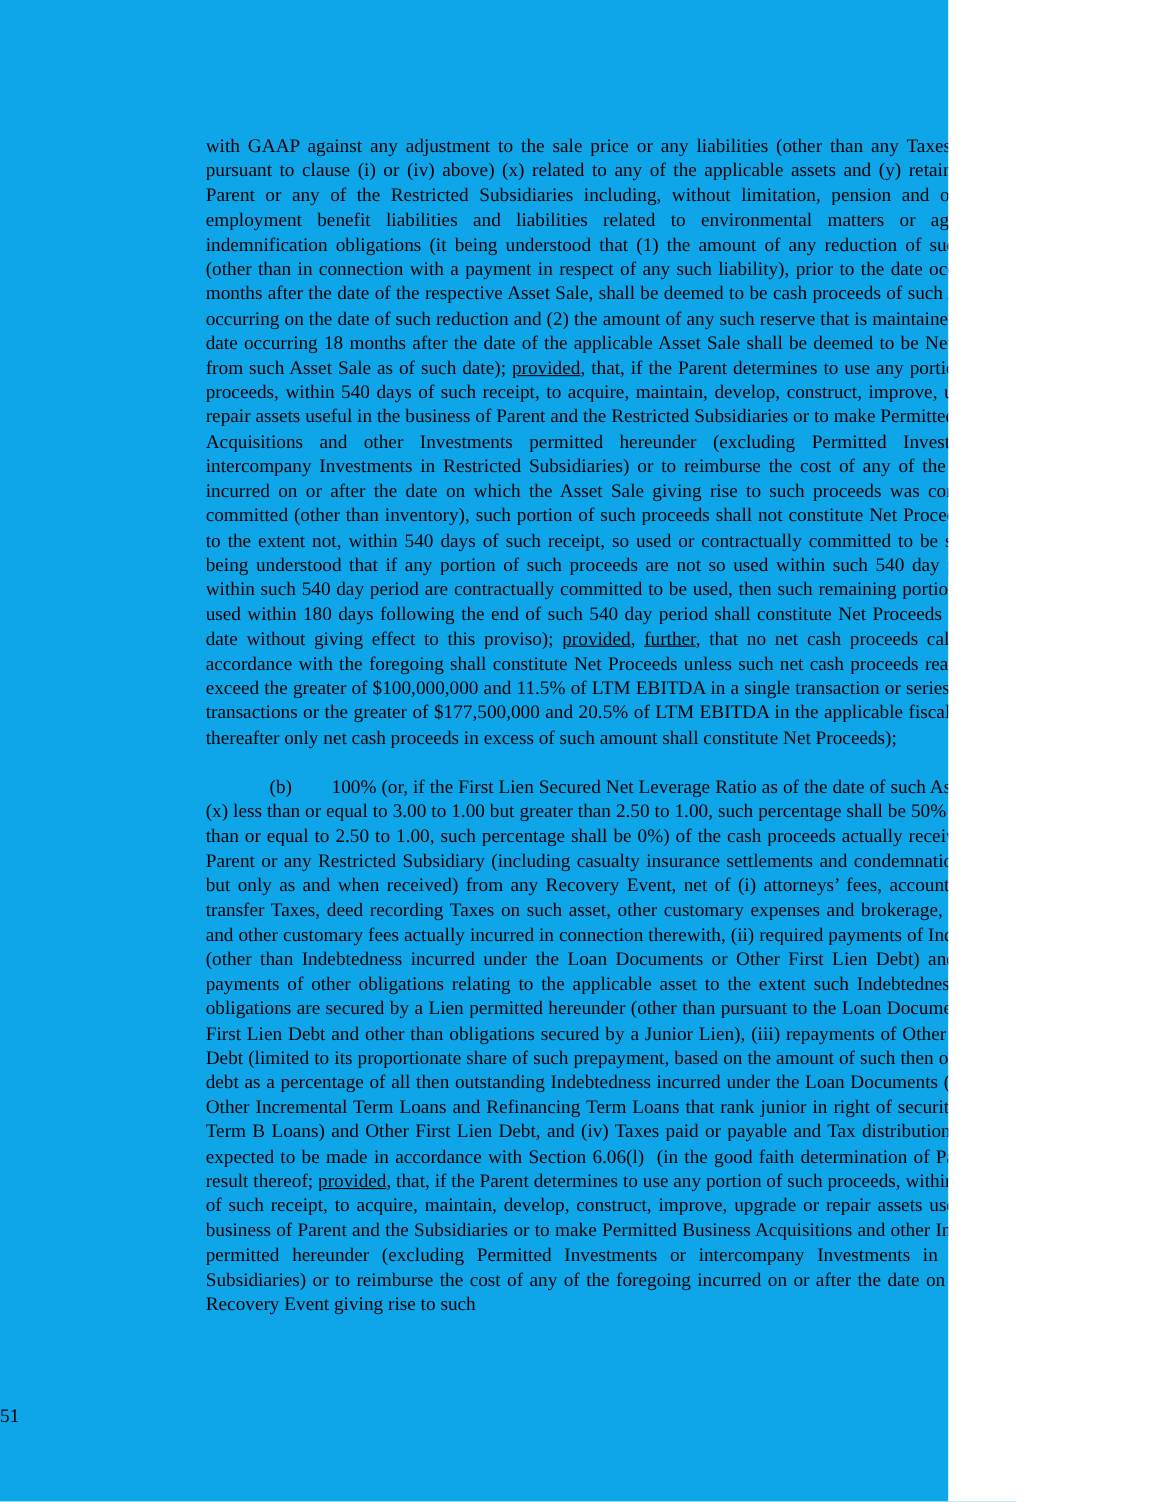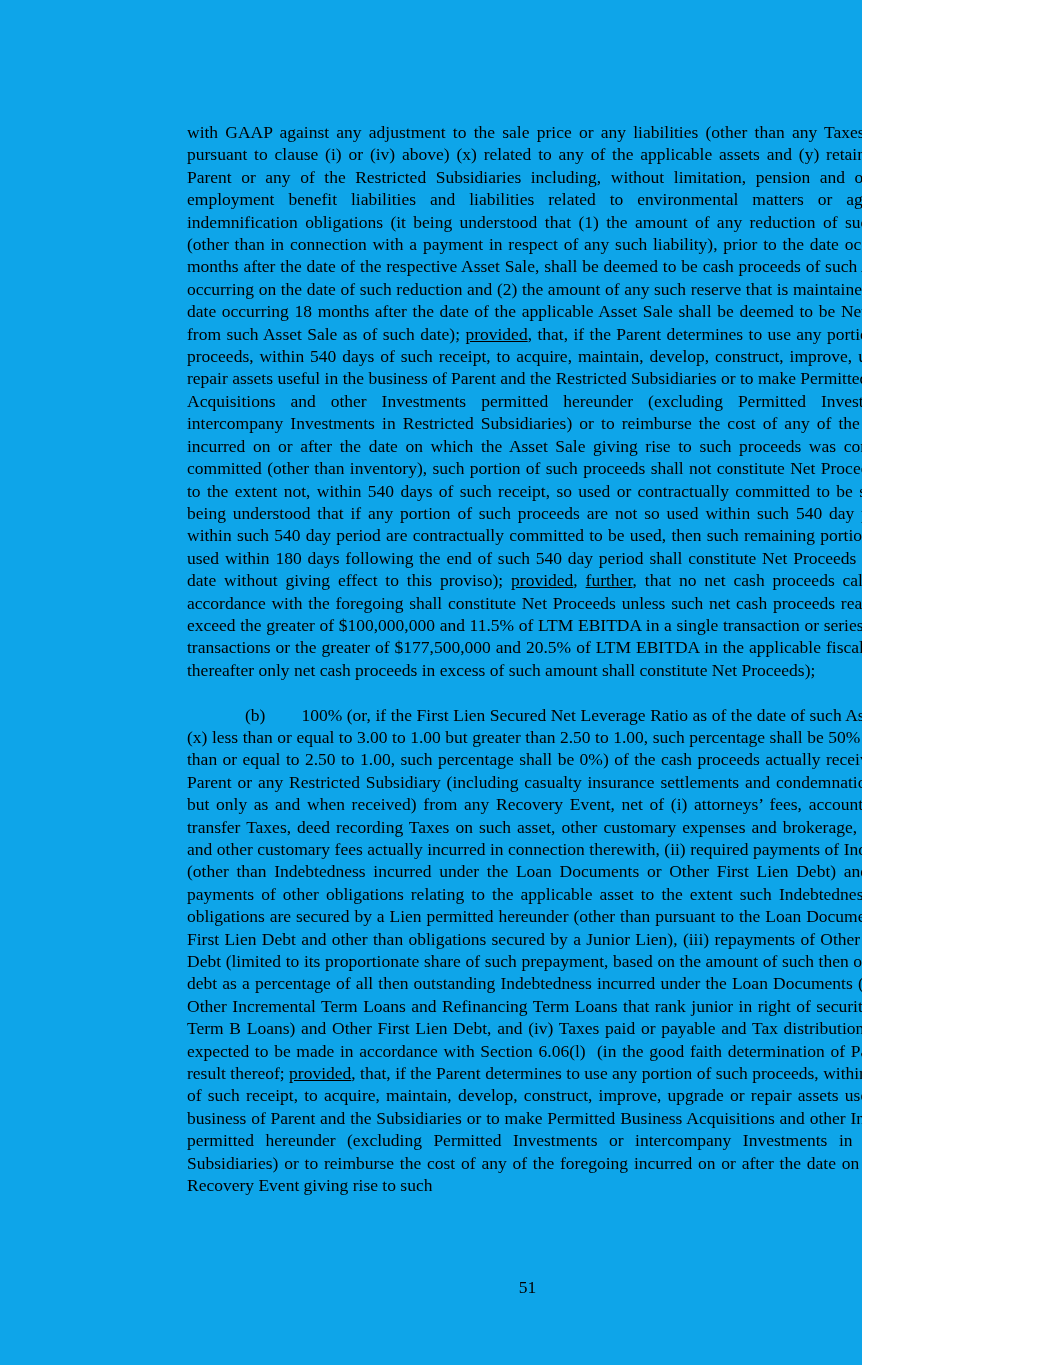--- a/index.html
+++ b/index.html
@@ -42,21 +42,21 @@
   }
   .tab-mid {
     display: inline-block;
     width: 36px;
   }
   .page-number {
     position: absolute;
     left: 0;
     top: 1276px;
     width: 1055px;
-    text-align: center;
+    text-align: left;
     font-size: 17.5px;
     line-height: 22.4px;
   }
 </style>
 </head>
 <body>
 
 <div class="page">
   <div class="content">
 

